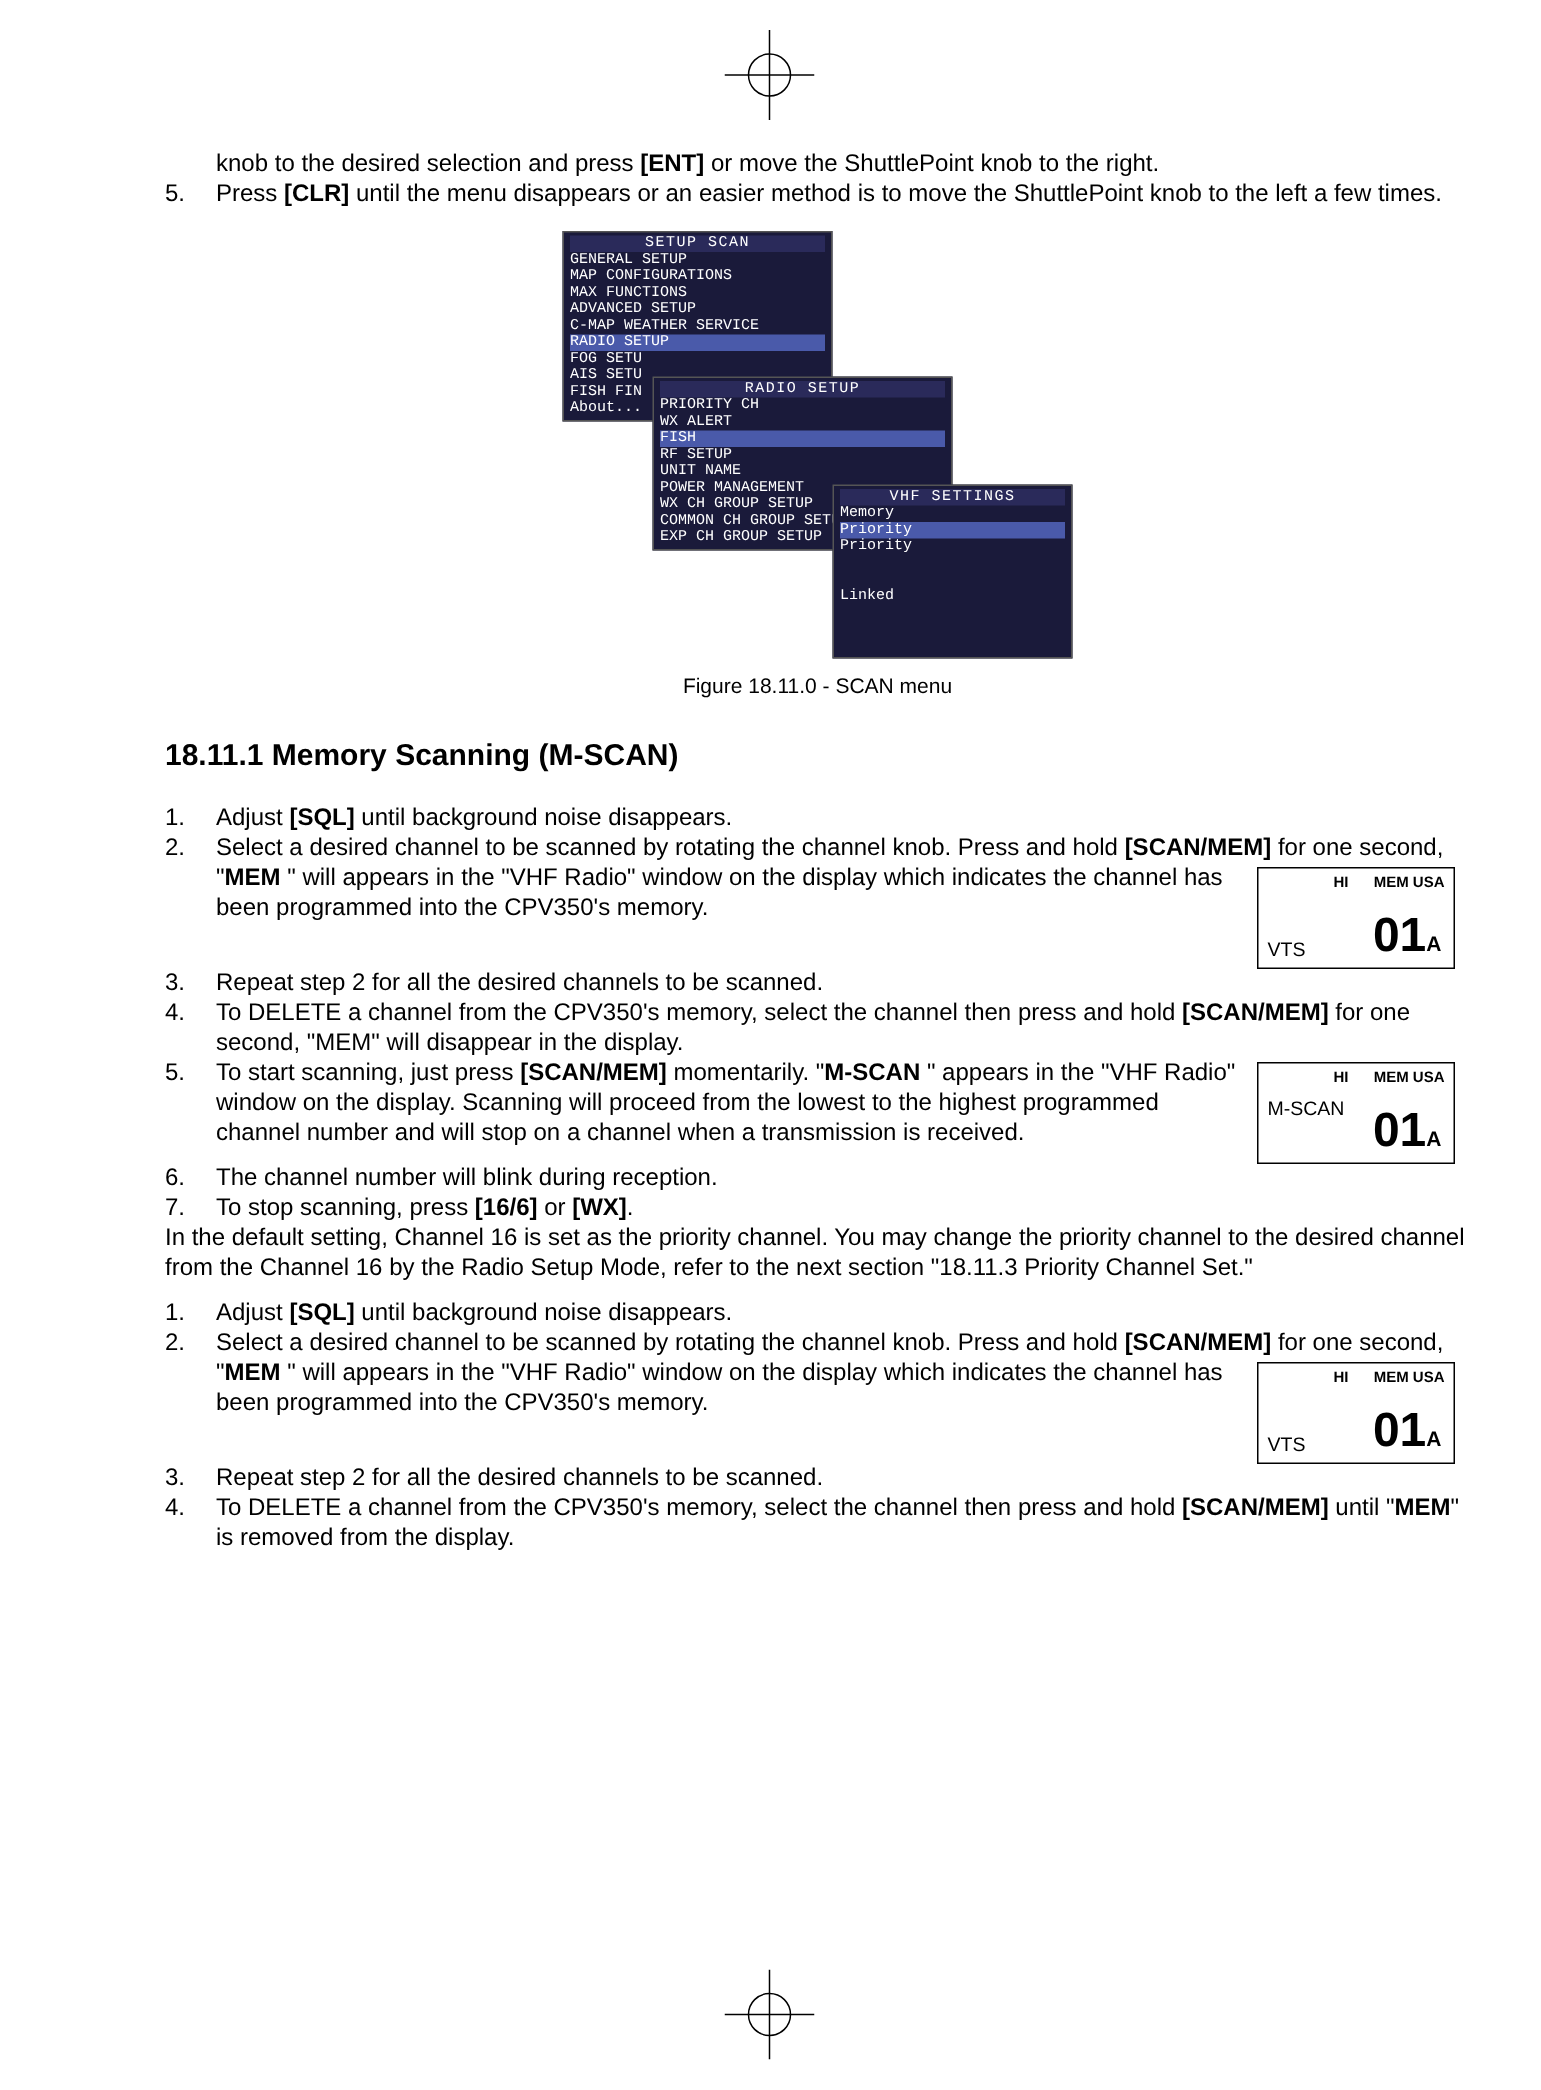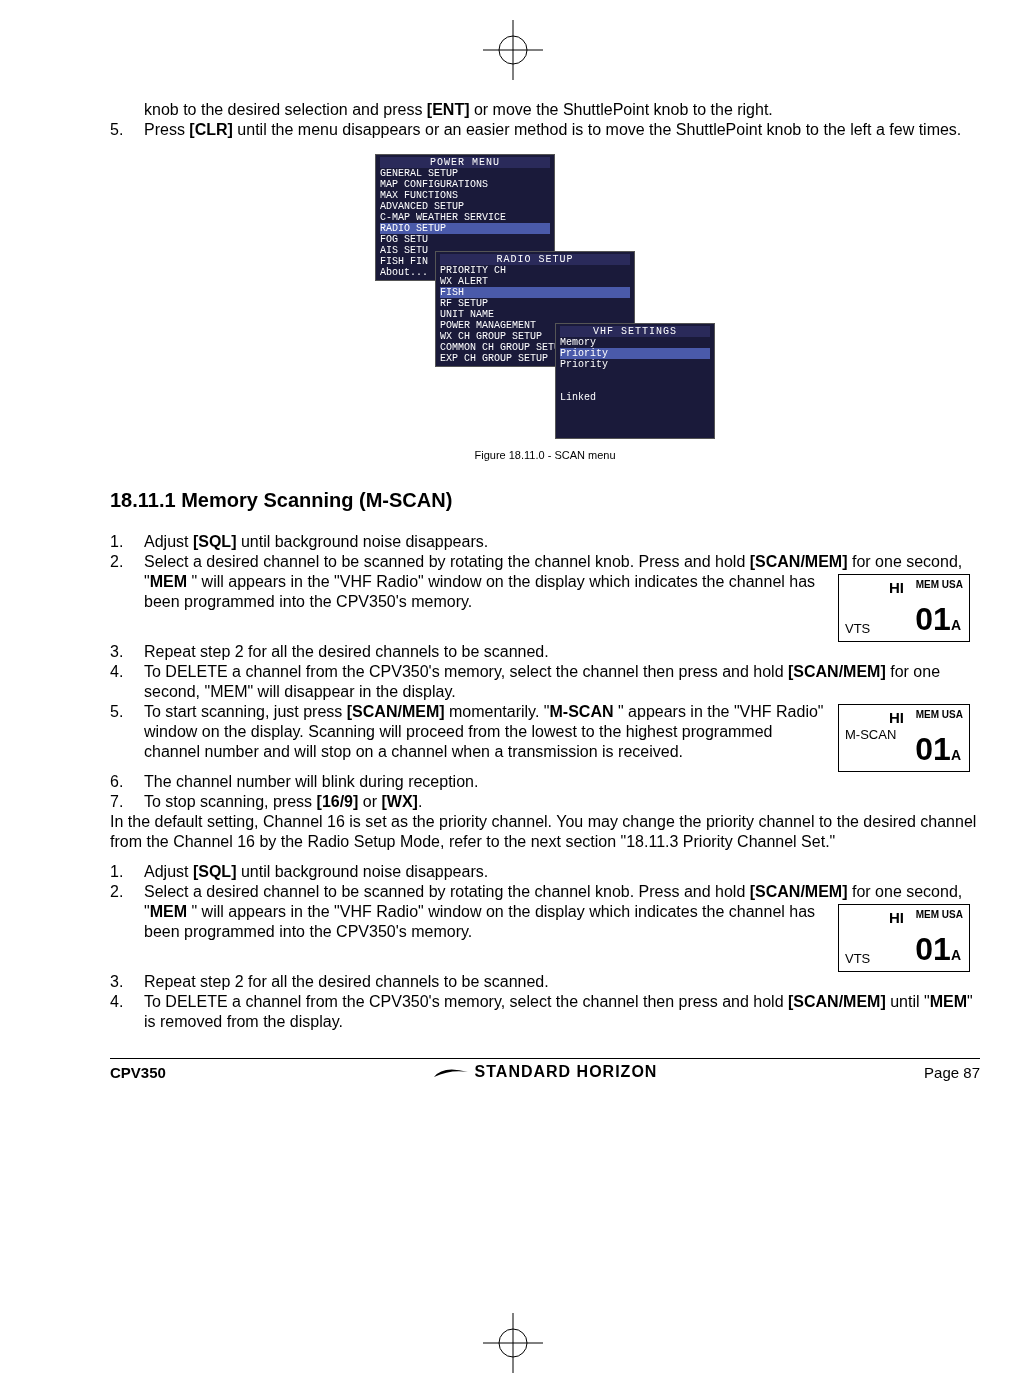--- a/index.html
+++ b/index.html
@@ -42,42 +42,42 @@
   }
   .list-text {
     flex: 1;
   }
   .bold { font-weight: bold; }
   .figure-wrap {
     text-align: center;
     margin: 14px 0 8px 0;
   }
   .fig-caption {
-    font-size: 11px;
+    font-size: 14px;
     margin-top: 10px;
   }
   h2.section {
     font-family: Arial, Helvetica, sans-serif;
     font-weight: 900;
     font-size: 20px;
     margin: 28px 0 10px 0;
   }
   .small-display {
     float: right;
     width: 130px;
     height: 66px;
     border: 1px solid #000;
     margin-left: 8px;
     margin-top: 2px;
     position: relative;
     font-family: Arial, sans-serif;
     background:#fff;
   }
   .small-display .hi {
-    position: absolute; top: 4px; left: 50px; font-size: 15px; font-weight: bold;
+    position: absolute; top: 4px; left: 50px; font-size: 10px; font-weight: bold;
   }
   .small-display .memusa {
     position: absolute; top: 4px; right: 6px; font-size: 10px; font-weight: bold;
   }
   .small-display .bottoml {
     position: absolute; bottom: 4px; left: 6px; font-size: 13px; font-weight: normal;
   }
   .small-display .big {
     position: absolute; bottom: 2px; right: 8px; font-size: 32px; font-weight: 900;
   }
@@ -154,21 +154,21 @@
   <div class="list-row">
     <div class="list-num body-text">5.</div>
     <div class="list-text body-text">
       <span>Press </span><span class="bold">[CLR]</span><span> until the menu disappears or an easier method is to move the ShuttlePoint knob to the left a few times.</span>
     </div>
   </div>
 
   <div class="figure-wrap">
     <div class="menu-sim menu-stack">
       <div class="menu-box" style="width:170px;">
-        <div class="menu-title">POWER MENU</div>
+        <div class="menu-title">SETUP SCAN</div>
         <div>GENERAL SETUP</div>
         <div>MAP CONFIGURATIONS</div>
         <div>MAX FUNCTIONS</div>
         <div>ADVANCED SETUP</div>
         <div>C-MAP WEATHER SERVICE</div>
         <div class="sel">RADIO SETUP</div>
         <div>FOG SETU</div>
         <div>AIS SETU</div>
         <div>FISH FIN</div>
         <div>About...</div>
@@ -252,21 +252,21 @@
   </div>
 
   <div class="list-row">
     <div class="list-num body-text">6.</div>
     <div class="list-text body-text">The channel number will blink during reception.</div>
   </div>
 
   <div class="list-row">
     <div class="list-num body-text">7.</div>
     <div class="list-text body-text">
-      <span>To stop scanning, press </span><span class="bold">[16/9]</span><span> or </span><span class="bold">[WX]</span><span>.</span>
+      <span>To stop scanning, press </span><span class="bold">[16/6]</span><span> or </span><span class="bold">[WX]</span><span>.</span>
     </div>
   </div>
 
   <div class="body-text">In the default setting, Channel 16 is set as the priority channel. You may change the priority channel to the desired channel from the Channel 16 by the Radio Setup Mode, refer to the next section "18.11.3 Priority Channel Set."</div>
   <div style="height:10px"></div>
 
   <div class="list-row">
     <div class="list-num body-text">1.</div>
     <div class="list-text body-text">
       <span>Adjust </span><span class="bold">[SQL]</span><span> until background noise disappears.</span>
@@ -292,24 +292,14 @@
     <div class="list-text body-text">Repeat step 2 for all the desired channels to be scanned.</div>
   </div>
 
   <div class="list-row">
     <div class="list-num body-text">4.</div>
     <div class="list-text body-text">
       <span>To DELETE a channel from the CPV350's memory, select the channel then press and hold </span><span class="bold">[SCAN/MEM]</span><span> until "</span><span class="bold">MEM</span><span>" is removed from the display.</span>
     </div>
   </div>
 
-  <div class="footer">
-    <div class="model">CPV350</div>
-    <div class="brand">
-      <svg viewBox="0 0 36 18">
-          <path d="M1 14 Q 10 2 35 9 Q 18 6 1 14 Z" fill="#000"></path>
-        </svg>
-      <span>STANDARD HORIZON</span>
-    </div>
-    <div class="pagenum">Page 87</div>
-  </div>
 
 </div>
 
 </body></html>

